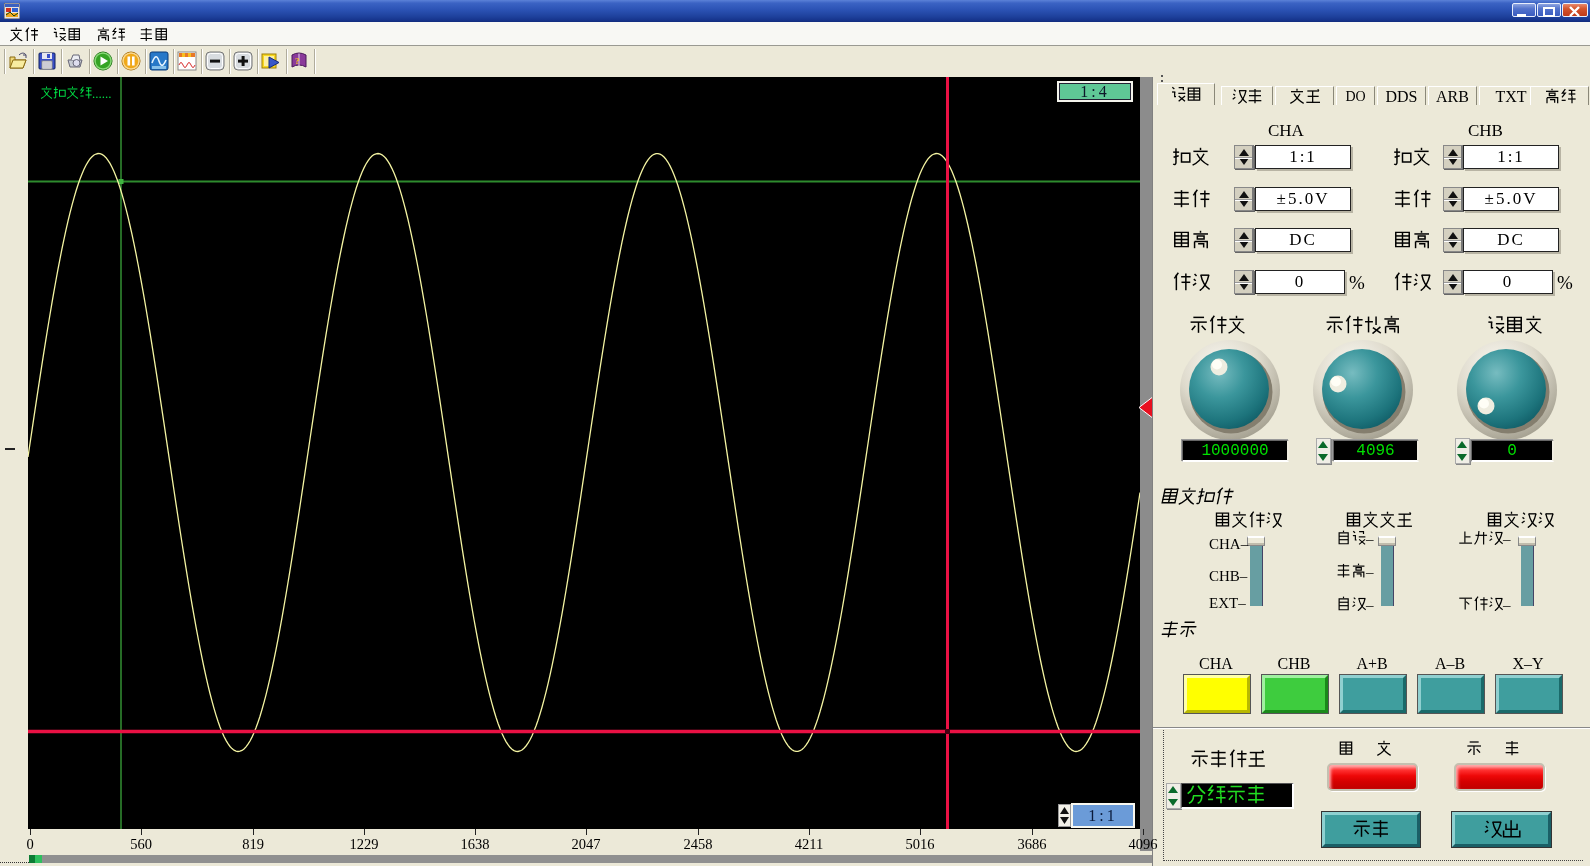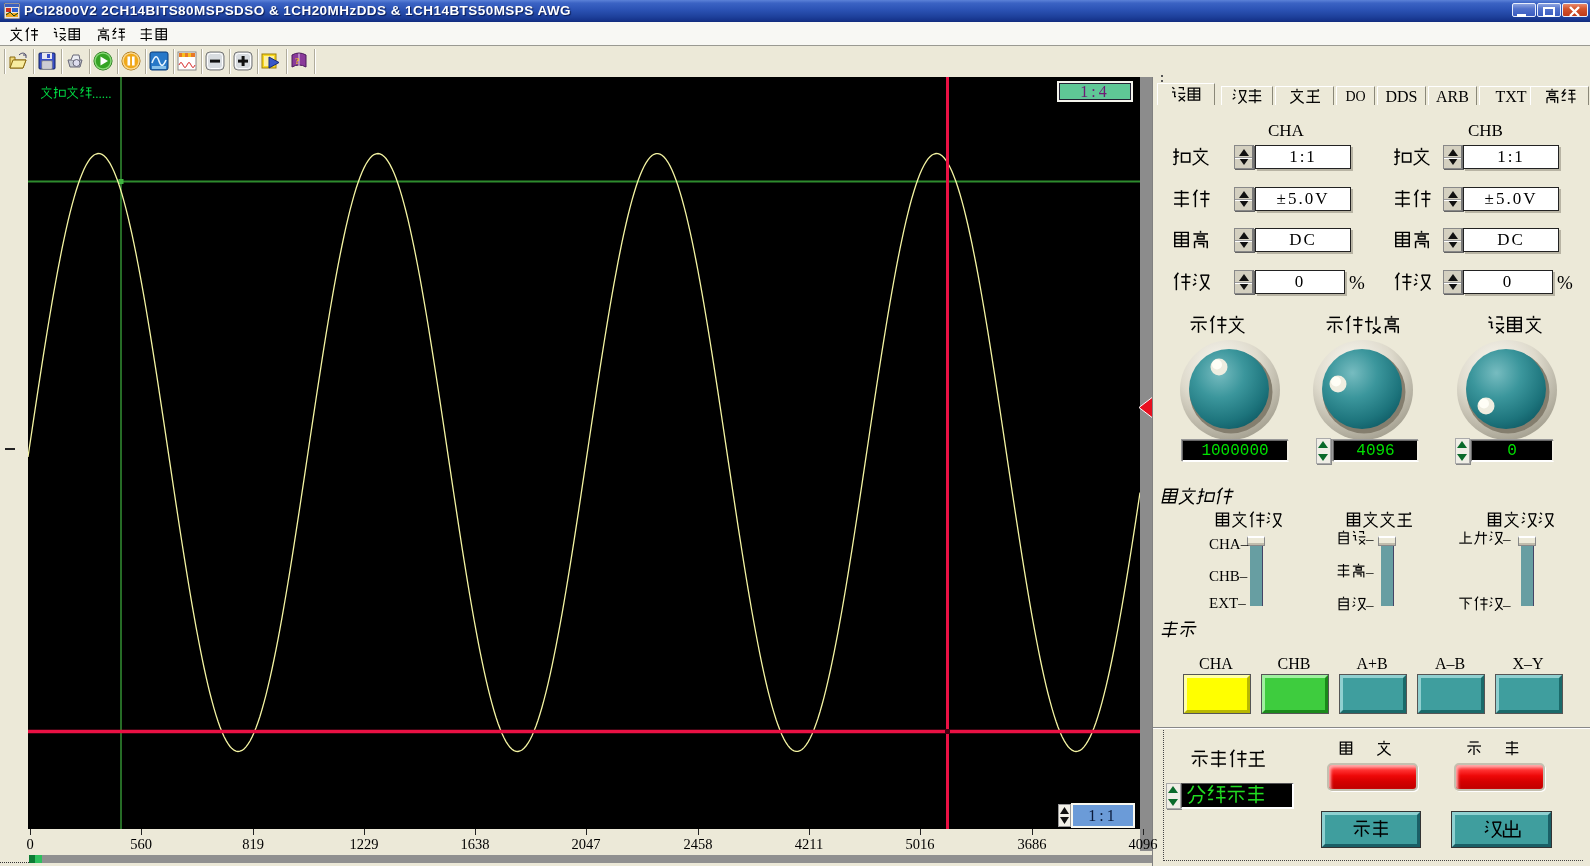--- a/index.html
+++ b/index.html
@@ -19,21 +19,21 @@
 #menu span.mi{position:absolute;top:5px}
 
 #toolbar{left:0;top:47px;width:1590px;height:30px;background:#ece9d8}
 .tsep{position:absolute;top:2px;width:2px;height:25px;border-left:1px solid #b0ac9c;border-right:1px solid #fff}
 .ticon{position:absolute;top:3px;width:22px;height:22px}
 
 #scope{left:28px;top:77px;width:1112px;height:752px;background:#000}
 #gstrip{left:1140px;top:77px;width:12px;height:774px;background:#8c8c8c}
 #panel{left:1152px;top:77px;width:438px;height:789px;background:#ece9d8;border-left:1px solid #808080}
 
-#ratio14{left:1057px;top:81px;width:76px;height:21px;background:#5fc896;border:2px solid #f4f4ec;outline:1px solid #223;outline-offset:-3px;color:#701a75;font-size:16px;letter-spacing:3px;text-align:center;line-height:17px}
+#ratio14{left:1057px;top:81px;width:76px;height:21px;background:#5fc896;border:2px solid #f4f4ec;outline:1px solid #223;outline-offset:-3px;color:#0f172a;font-size:16px;letter-spacing:3px;text-align:center;line-height:17px}
 
 .xtick{position:absolute;top:829px;width:1px;height:6px;background:#222}
 .xlab{position:absolute;top:836px;font-size:14.5px;color:#000;transform:translateX(-50%);z-index:5}
 #ydash{left:5px;top:448px;width:10px;height:2px;background:#222}
 #hscroll{left:29px;top:855px;width:1123px;height:8px;background:#909090}
 #hthumb{left:29px;top:855px;width:13px;height:8px;background:linear-gradient(90deg,#0c7c34 0 45%,#2ec05e 45% 100%)}
 #dotl{left:0px;top:862px;width:29px;height:1px;border-top:1px dotted #333}
 
 .tab{position:absolute;background:#ece9d8;border-top:1px solid #fff;border-left:1px solid #fff;border-right:1px solid #8a8878;font-size:17px;text-align:center;color:#000}
 
@@ -188,21 +188,20 @@
   </svg>
 <div class="abs" id="title">
 <svg class="abs" style="left:4px;top:3px" width="16" height="16">
       <rect x="0" y="0" width="16" height="16" fill="#e8e4e0" stroke="#445"></rect>
       <rect x="1" y="1" width="14" height="3" fill="#3a60c0"></rect>
       <rect x="2" y="5" width="5" height="4" fill="#d03020"></rect>
       <rect x="8" y="5" width="6" height="4" fill="#3060d0"></rect>
       <rect x="2" y="10" width="12" height="4" fill="#f0a820"></rect>
       <path d="M2 12 L6 9 L10 13 L14 10" stroke="#104010" fill="none"></path>
     </svg>
-<div class="txt">PCI2800V2 2CH14BITS80MSPSDSO &amp; 1CH20MHzDDS &amp; 1CH14BTS50MSPS AWG</div>
 <div class="tbtn min"><svg width="22" height="12">
         <rect x="4" y="8" width="9" height="3" fill="#fff"></rect>
       </svg></div>
 <div class="tbtn max"><svg width="22" height="12">
         <rect x="6" y="2" width="10" height="8" fill="none" stroke="#fff" stroke-width="2"></rect>
       </svg></div>
 <div class="tbtn cls"><svg width="24" height="12">
         <path d="M7 1 L16 10 M16 1 L7 10" stroke="#fff" stroke-width="2.4"></path>
       </svg></div>
 </div>

